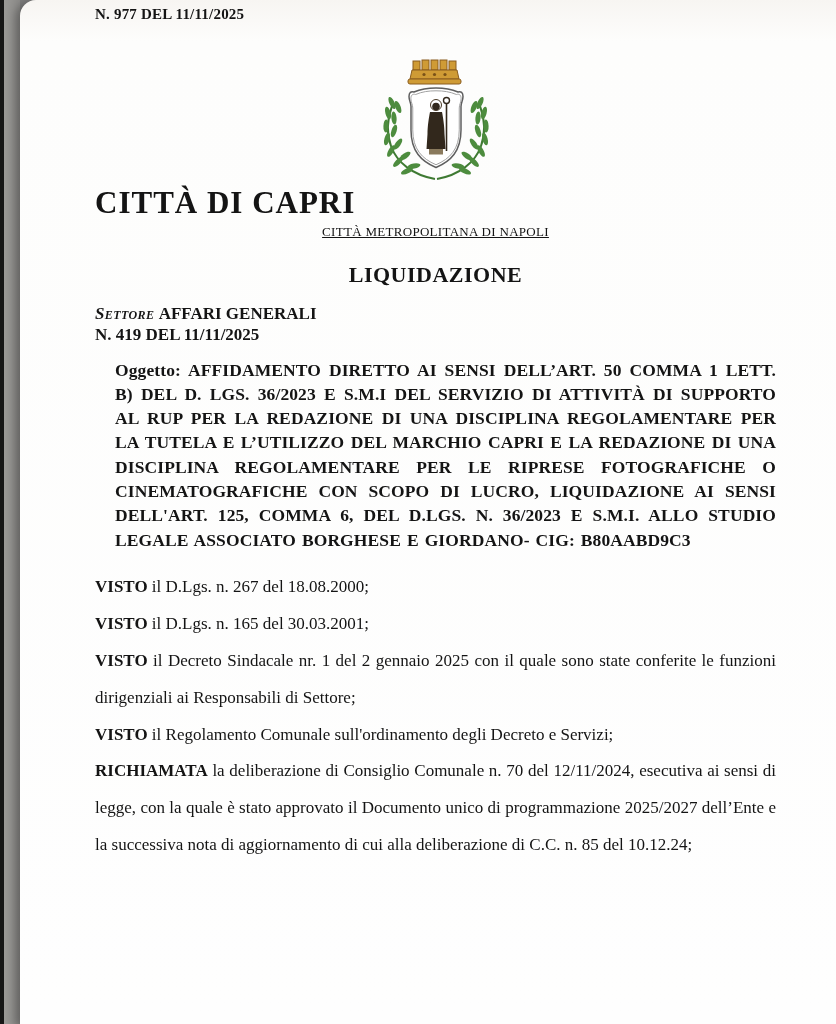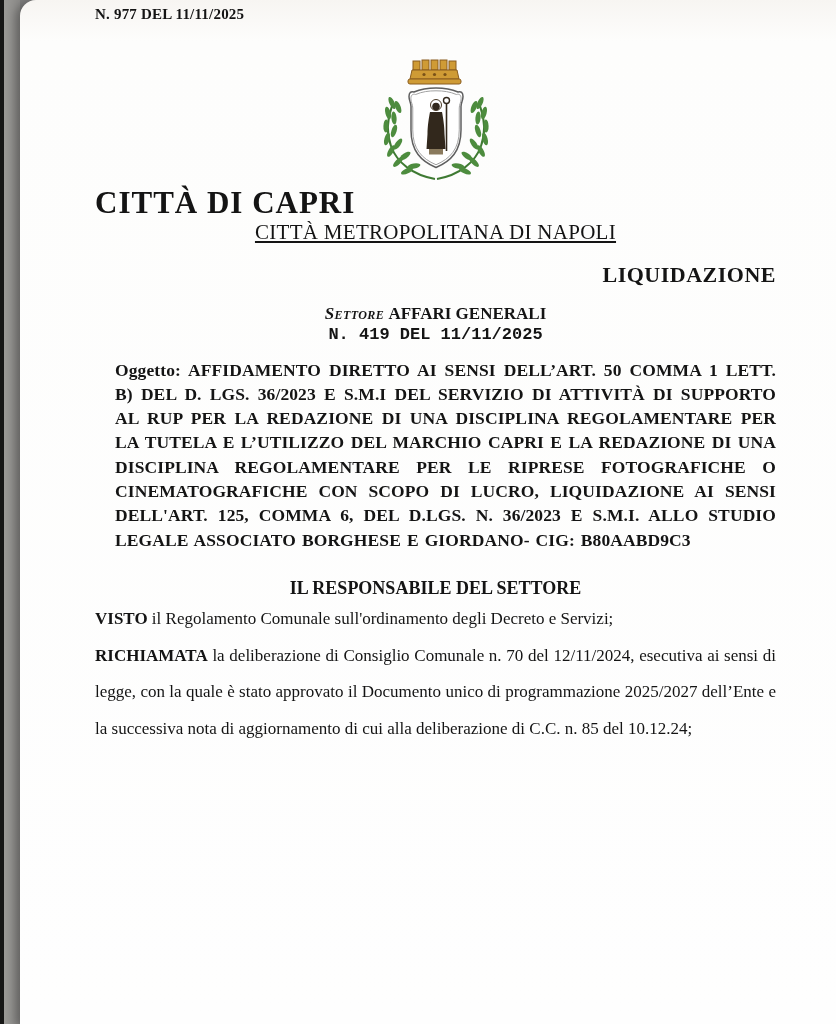--- a/index.html
+++ b/index.html
@@ -9,28 +9,28 @@
   .edge-gray-left{position:absolute;left:4px;top:0;width:16px;height:100%;
          background:linear-gradient(90deg,#9a9996,#8b8a88);}
   .page{position:absolute;left:20px;top:0;width:830px;height:1024px;
          background:linear-gradient(180deg,#f7f5f2 0%,#fdfdfc 4%,#fefefe 100%);
          border-radius:16px 0 0 0;box-shadow:-5px 2px 9px rgba(0,0,0,.28);}
   .page-inner{padding:6px 74px 0 75px;}
   .registry{font-weight:bold;font-size:15px;line-height:17.5px;letter-spacing:.2px;}
   .crest{display:block;margin:34px auto 0;width:152px;height:126px;}
   .city-title{margin-top:2px;text-align:left;font-weight:bold;font-size:31px;
          line-height:34px;letter-spacing:1px;}
-  .metro{text-align:center;font-size:21px;line-height:22px;text-decoration:underline;
+  .metro{text-align:center;font-size:13px;line-height:22px;text-decoration:underline;
          margin-top:1px;letter-spacing:.3px;}
-  .doc-type{margin-top:20px;text-align:right;font-weight:bold;font-size:22px;
+  .doc-type{margin-top:20px;text-align:center;font-weight:bold;font-size:22px;
          line-height:24px;letter-spacing:.5px;}
-  .settore-line{margin-top:17px;text-align:center;font-size:17px;line-height:20px;}
+  .settore-line{margin-top:17px;font-size:17px;line-height:20px;}
   .settore-label{font-style:italic;font-variant:small-caps;font-weight:bold;letter-spacing:.4px;}
   .settore-name{font-weight:bold;}
-  .number-line{text-align:center;font-weight:bold;font-size:17px;line-height:21px;font-family:Liberation Mono, monospace;}
+  .number-line{text-align:left;font-weight:bold;font-size:17px;line-height:21px;}
   .subject{margin-top:13px;font-weight:bold;font-size:17.5px;line-height:24.3px;
          text-align:justify;letter-spacing:.1px;word-spacing:1.5px;margin-left:20px;}
   .role-heading{margin-top:25px;text-align:center;font-weight:bold;font-size:18px;line-height:22px;}
   .paragraphs{margin-top:2px;font-size:17px;line-height:36.8px;}
   .paragraphs p{margin:0;text-align:justify;}
   .kw{font-weight:bold;}
 </style>
 </head>
 <body>
 
@@ -110,23 +110,34 @@
         <span class="settore-label">Settore</span>
         <span class="settore-name">AFFARI GENERALI</span>
       </div>
       <div class="number-line">N. 419 DEL 11/11/2025</div>
 
       <p class="subject">
         <span class="kw">Oggetto:</span>
         <span>AFFIDAMENTO DIRETTO AI SENSI DELL’ART. 50 COMMA 1 LETT. B) DEL D. LGS. 36/2023 E S.M.I DEL SERVIZIO DI ATTIVITÀ DI SUPPORTO AL RUP PER LA REDAZIONE DI UNA DISCIPLINA REGOLAMENTARE PER LA TUTELA E L’UTILIZZO DEL MARCHIO CAPRI E LA REDAZIONE DI UNA DISCIPLINA REGOLAMENTARE PER LE RIPRESE FOTOGRAFICHE O CINEMATOGRAFICHE CON SCOPO DI LUCRO, LIQUIDAZIONE AI SENSI DELL'ART. 125, COMMA 6, DEL D.LGS. N. 36/2023 E S.M.I. ALLO STUDIO LEGALE ASSOCIATO BORGHESE E GIORDANO- CIG: B80AABD9C3</span>
       </p>
 
-      <div class="role-heading">IL RESPONSABILE DEL SETTORE</div>
 
       <div class="paragraphs">
+        <p>
+          <span class="kw">VISTO</span>
+          <span>il D.Lgs. n. 267 del 18.08.2000;</span>
+        </p>
+        <p>
+          <span class="kw">VISTO</span>
+          <span>il D.Lgs. n. 165 del 30.03.2001;</span>
+        </p>
+        <p>
+          <span class="kw">VISTO</span>
+          <span>il Decreto Sindacale nr. 1 del 2 gennaio 2025 con il quale sono state conferite le funzioni dirigenziali ai Responsabili di Settore;</span>
+        </p>
         <p>
           <span class="kw">VISTO</span>
           <span>il Regolamento Comunale sull'ordinamento degli Decreto e Servizi;</span>
         </p>
         <p>
           <span class="kw">RICHIAMATA</span>
           <span>la deliberazione di Consiglio Comunale n. 70 del 12/11/2024, esecutiva ai sensi di legge, con la quale è stato approvato il Documento unico di programmazione 2025/2027 dell’Ente e la successiva nota di aggiornamento di cui alla deliberazione di C.C. n. 85 del 10.12.24;</span>
         </p>
       </div>
 

